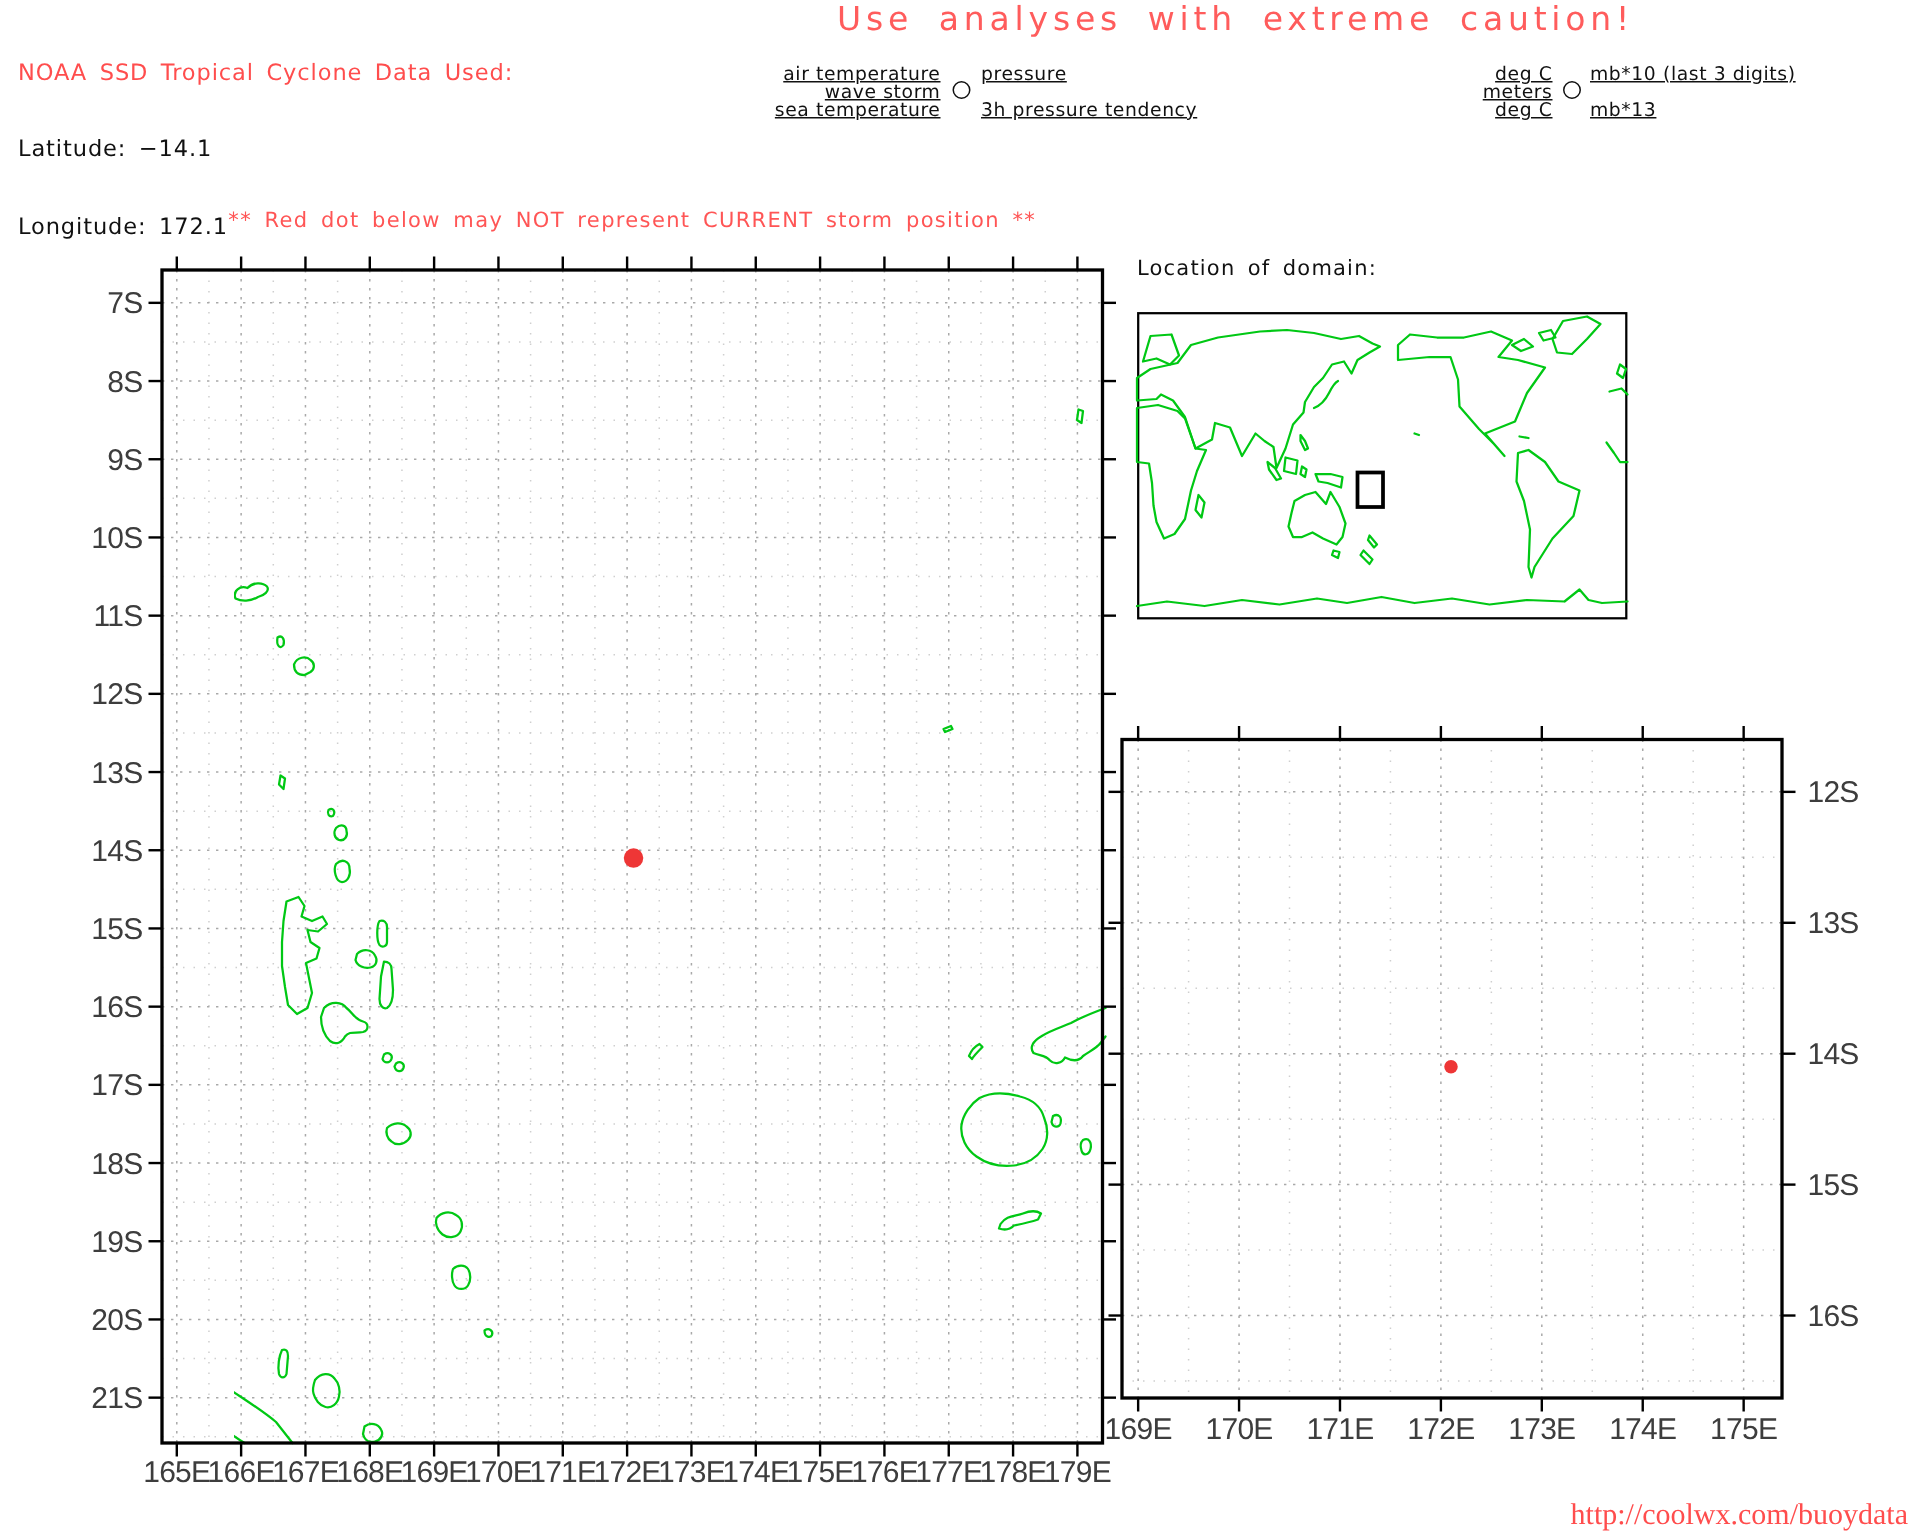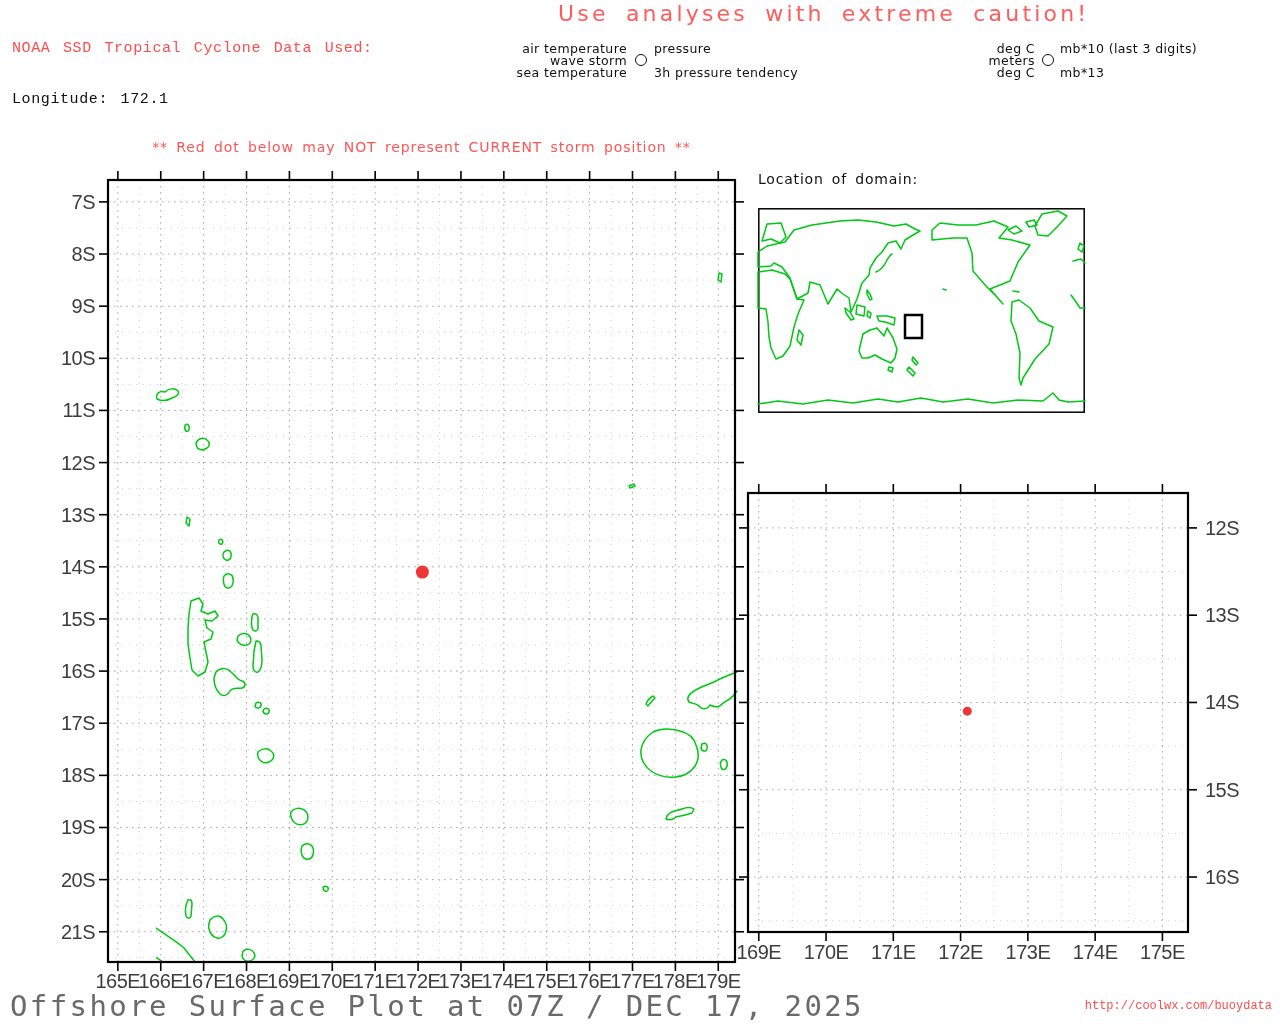--- a/index.html
+++ b/index.html
@@ -1,58 +1,59 @@
 <!DOCTYPE html>
 <html style="--header_red: #ff4d4d; --datetime_red: #ff2b2b; --caution_red: #ff5c5c; --warning_red: #ff5555; --url_red: #ff4d4d; --text_black: #111111; --axis_label: #3d3d3d; --grid_major: #a9a9a9; --grid_minor: #cfcfcf; --coast_green: #00c814; --storm_dot: #ee3636; --footer_gray: #6a6a6a; --border_black: #000000;"><head>
 <meta charset="utf-8">
 <style>
   html,body{margin:0;padding:0;background:#fff;}
   .page{position:relative;width:1280px;height:1024px;background:#fff;overflow:hidden;
         font-family:"DejaVu Sans",sans-serif;color:#111;}
   .abs{position:absolute;}
   
-  .header{left:12px;top:5px;font-size:15px;line-height:17.3px;letter-spacing:0.6px;word-spacing:3px;white-space:pre;font-family:Liberation Mono, monospace;}
+  .header{left:12px;top:5px;font-size:15px;line-height:17.3px;letter-spacing:0.6px;word-spacing:3px;white-space:pre;}
   .h-red{color:var(--header_red);}
   .h-red-bold{color:var(--datetime_red);font-weight:bold;}
   .h-black{color:var(--text_black);}
   
   .caution{left:558px;top:1px;width:634px;text-align:left;font-size:22px;
            letter-spacing:3.2px;word-spacing:7px;color:var(--caution_red);white-space:nowrap;}
   
-  .legend{font-size:12.5px;letter-spacing:0.4px;color:var(--text_black);}
+  .legend{font-size:12.5px;letter-spacing:0.4px;color:var(--text_black);text-decoration:underline;}
   .lrow{display:flex;align-items:center;height:12px;white-space:nowrap;}
   .legend.lL .lc1{width:127px;text-align:right;flex:none;}
   .legend.lL .lc2{width:27px;flex:none;display:flex;justify-content:center;}
   .legend.lR .lc1{width:50px;text-align:right;flex:none;}
   .legend.lR .lc2{width:25px;flex:none;display:flex;justify-content:center;}
   .circ{width:12px;height:12px;border:1.4px solid #111;border-radius:50%;box-sizing:border-box;}
   
   .warning{left:108px;top:139px;width:627px;text-align:center;font-size:14px;
            letter-spacing:0.9px;word-spacing:3px;color:var(--warning_red);white-space:nowrap;}
   .inset-title{left:758px;top:171px;width:327px;text-align:left;font-size:14px;
                letter-spacing:0.8px;word-spacing:3px;color:var(--text_black);}
   
   .footer-title{left:10px;top:989px;font-family:"DejaVu Sans Mono",monospace;font-size:29px;
                 letter-spacing:2.4px;color:var(--footer_gray);white-space:nowrap;}
-  .footer-url{right:8px;top:999px;font-family:Liberation Mono, monospace;font-size:12px;
+  .footer-url{right:8px;top:999px;font-family:Liberation Serif, serif;font-size:20px;
               color:var(--url_red);white-space:nowrap;margin-left:23px;}
   
   svg{position:absolute;overflow:visible;}
   .coast path{stroke:var(--coast_green);stroke-width:1.5;fill:none;stroke-linejoin:round;stroke-linecap:round;}
   .axlab{font-family:"Liberation Sans",sans-serif;font-size:20px;letter-spacing:-0.5px;fill:var(--axis_label);}
   .worldbox{stroke:#000;stroke-width:1.5;fill:none;}
   .domrect{stroke:#000;stroke-width:2.5;fill:none;}
 </style>
 </head>
 <body>
 
 <div class="page">
 
   <div class="abs header">
     <div class="h-red">NOAA SSD Tropical Cyclone Data Used:</div>
+    <div class="h-black">Latitude: −14.1</div>
     <div class="h-black">Longitude: 172.1</div>
   </div>
 
   <div class="abs caution">Use analyses with extreme caution!</div>
 
   <div class="abs legend lL" style="left:500px;top:42px;">
     <div class="lrow">
       <span class="lc1">air temperature</span>
       <span class="lc2"></span>
       <span class="lc3">pressure</span>
@@ -395,16 +396,15 @@
         <text x="424.43425076452627" y="479" text-anchor="middle" class="axlab">175E</text>
         <text x="467" y="54.91053677932409" text-anchor="start" class="axlab">12S</text>
         <text x="467" y="142.18687872763422" text-anchor="start" class="axlab">13S</text>
         <text x="467" y="229.4632206759444" text-anchor="start" class="axlab">14S</text>
         <text x="467" y="316.7395626242546" text-anchor="start" class="axlab">15S</text>
         <text x="467" y="404.0159045725647" text-anchor="start" class="axlab">16S</text>
       </g>
       <circle cx="229.3272171253819" cy="231.19085487077538" r="4.5" fill="#ee3636"></circle>
     </svg>
 
-  <div class="abs footer-title">Offshore Surface Plot at 07Z / DEC 17, 2025</div>
   <div class="abs footer-url">http://coolwx.com/buoydata</div>
 
 </div>
 
 </body></html>

